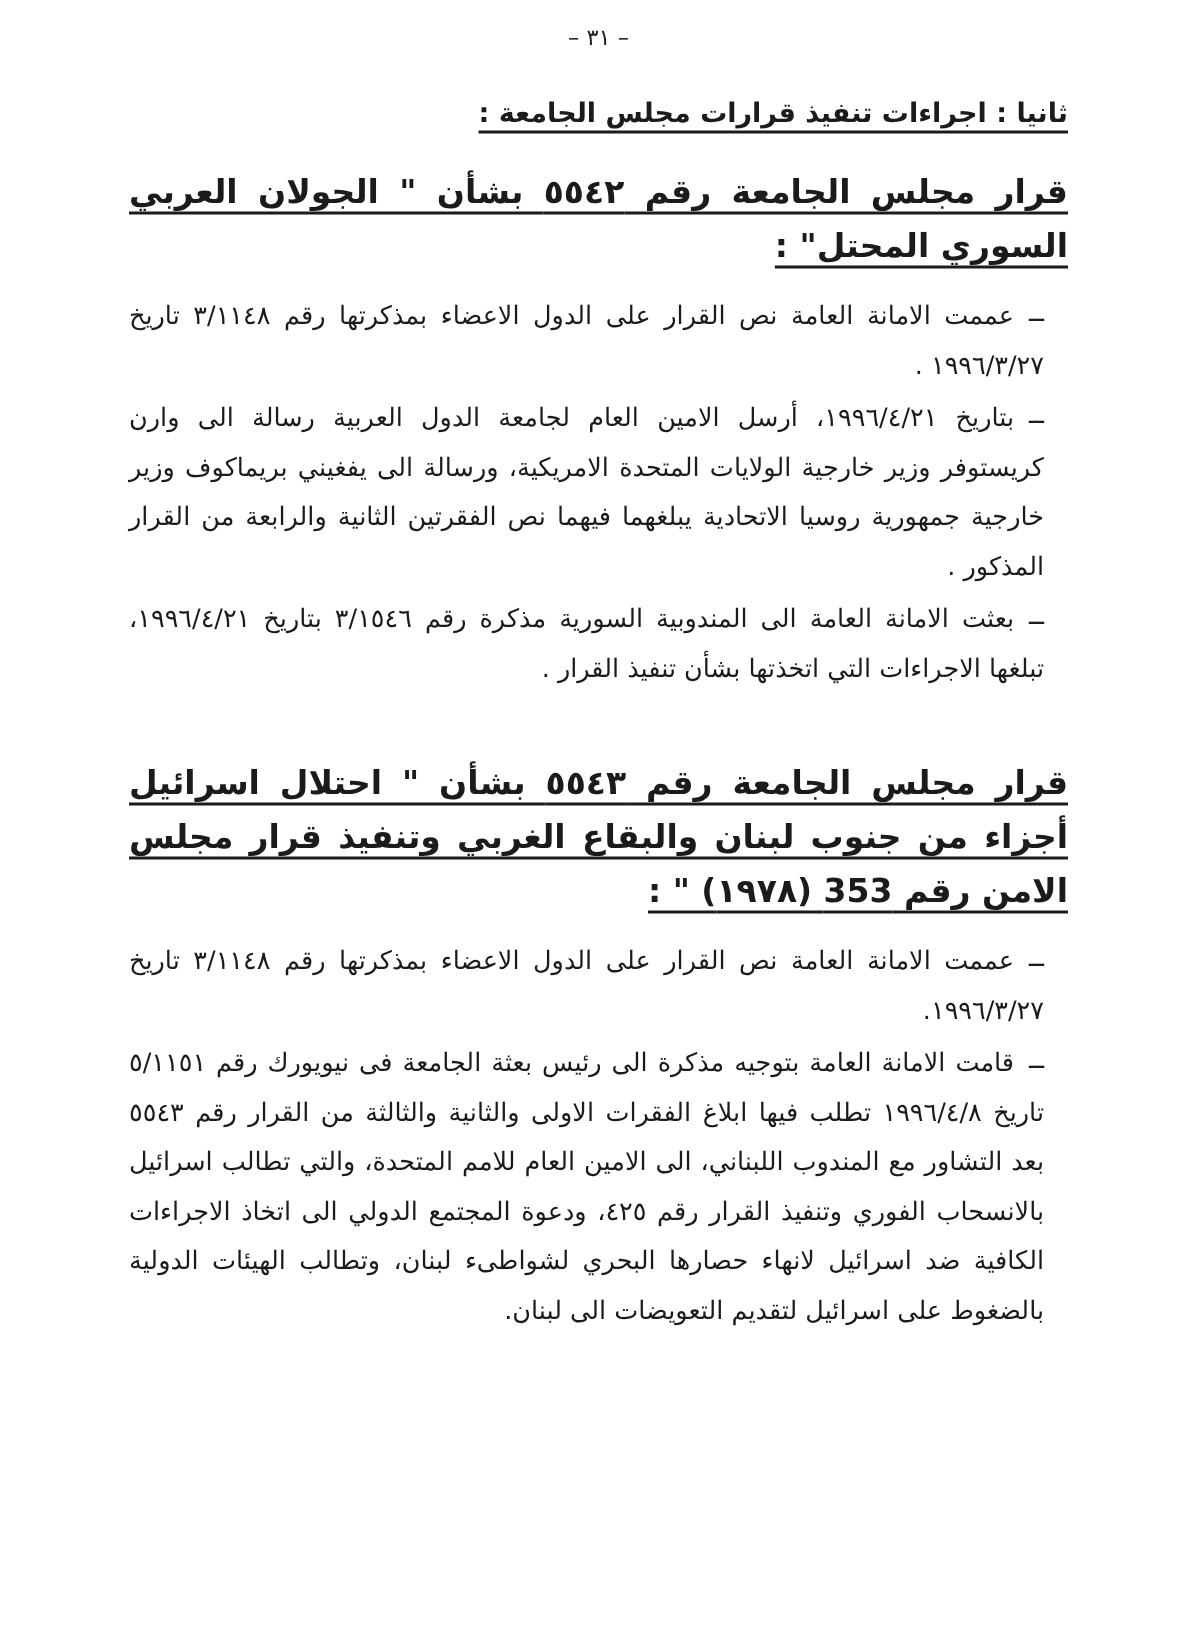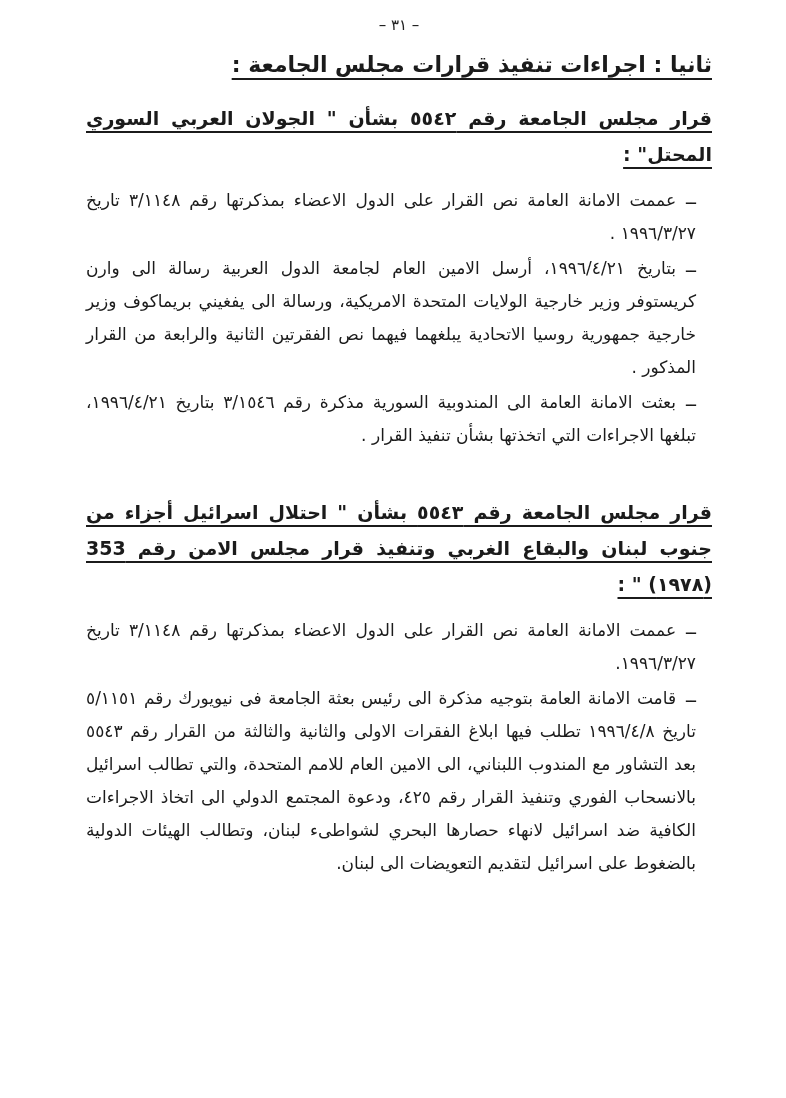--- a/index.html
+++ b/index.html
@@ -17,33 +17,33 @@
     direction: rtl;
     font-family: "DejaVu Sans", sans-serif;
     color: #1b1b1b;
     overflow: hidden;
   }
   .page-number {
     text-align: center;
     font-size: 15px;
     letter-spacing: 2px;
     color: #222;
-    margin-bottom: 16px;
+    margin-bottom: 27px;
   }
   .main-heading {
-    font-size: 22px;
+    font-size: 18px;
     font-weight: bold;
     margin: 0 0 20px 0;
     text-decoration: underline;
     text-underline-offset: 6px;
     text-decoration-thickness: 1.5px;
     line-height: 30px;
   }
   .section-title {
-    font-size: 19px;
+    font-size: 22px;
     font-weight: bold;
     margin: 0 0 12px 0;
     line-height: 36px;
     text-align: justify;
     text-decoration: underline;
     text-underline-offset: 6px;
     text-decoration-thickness: 1.5px;
   }
   .section { margin: 0; }
   .section + .section { margin-top: 42px; }

